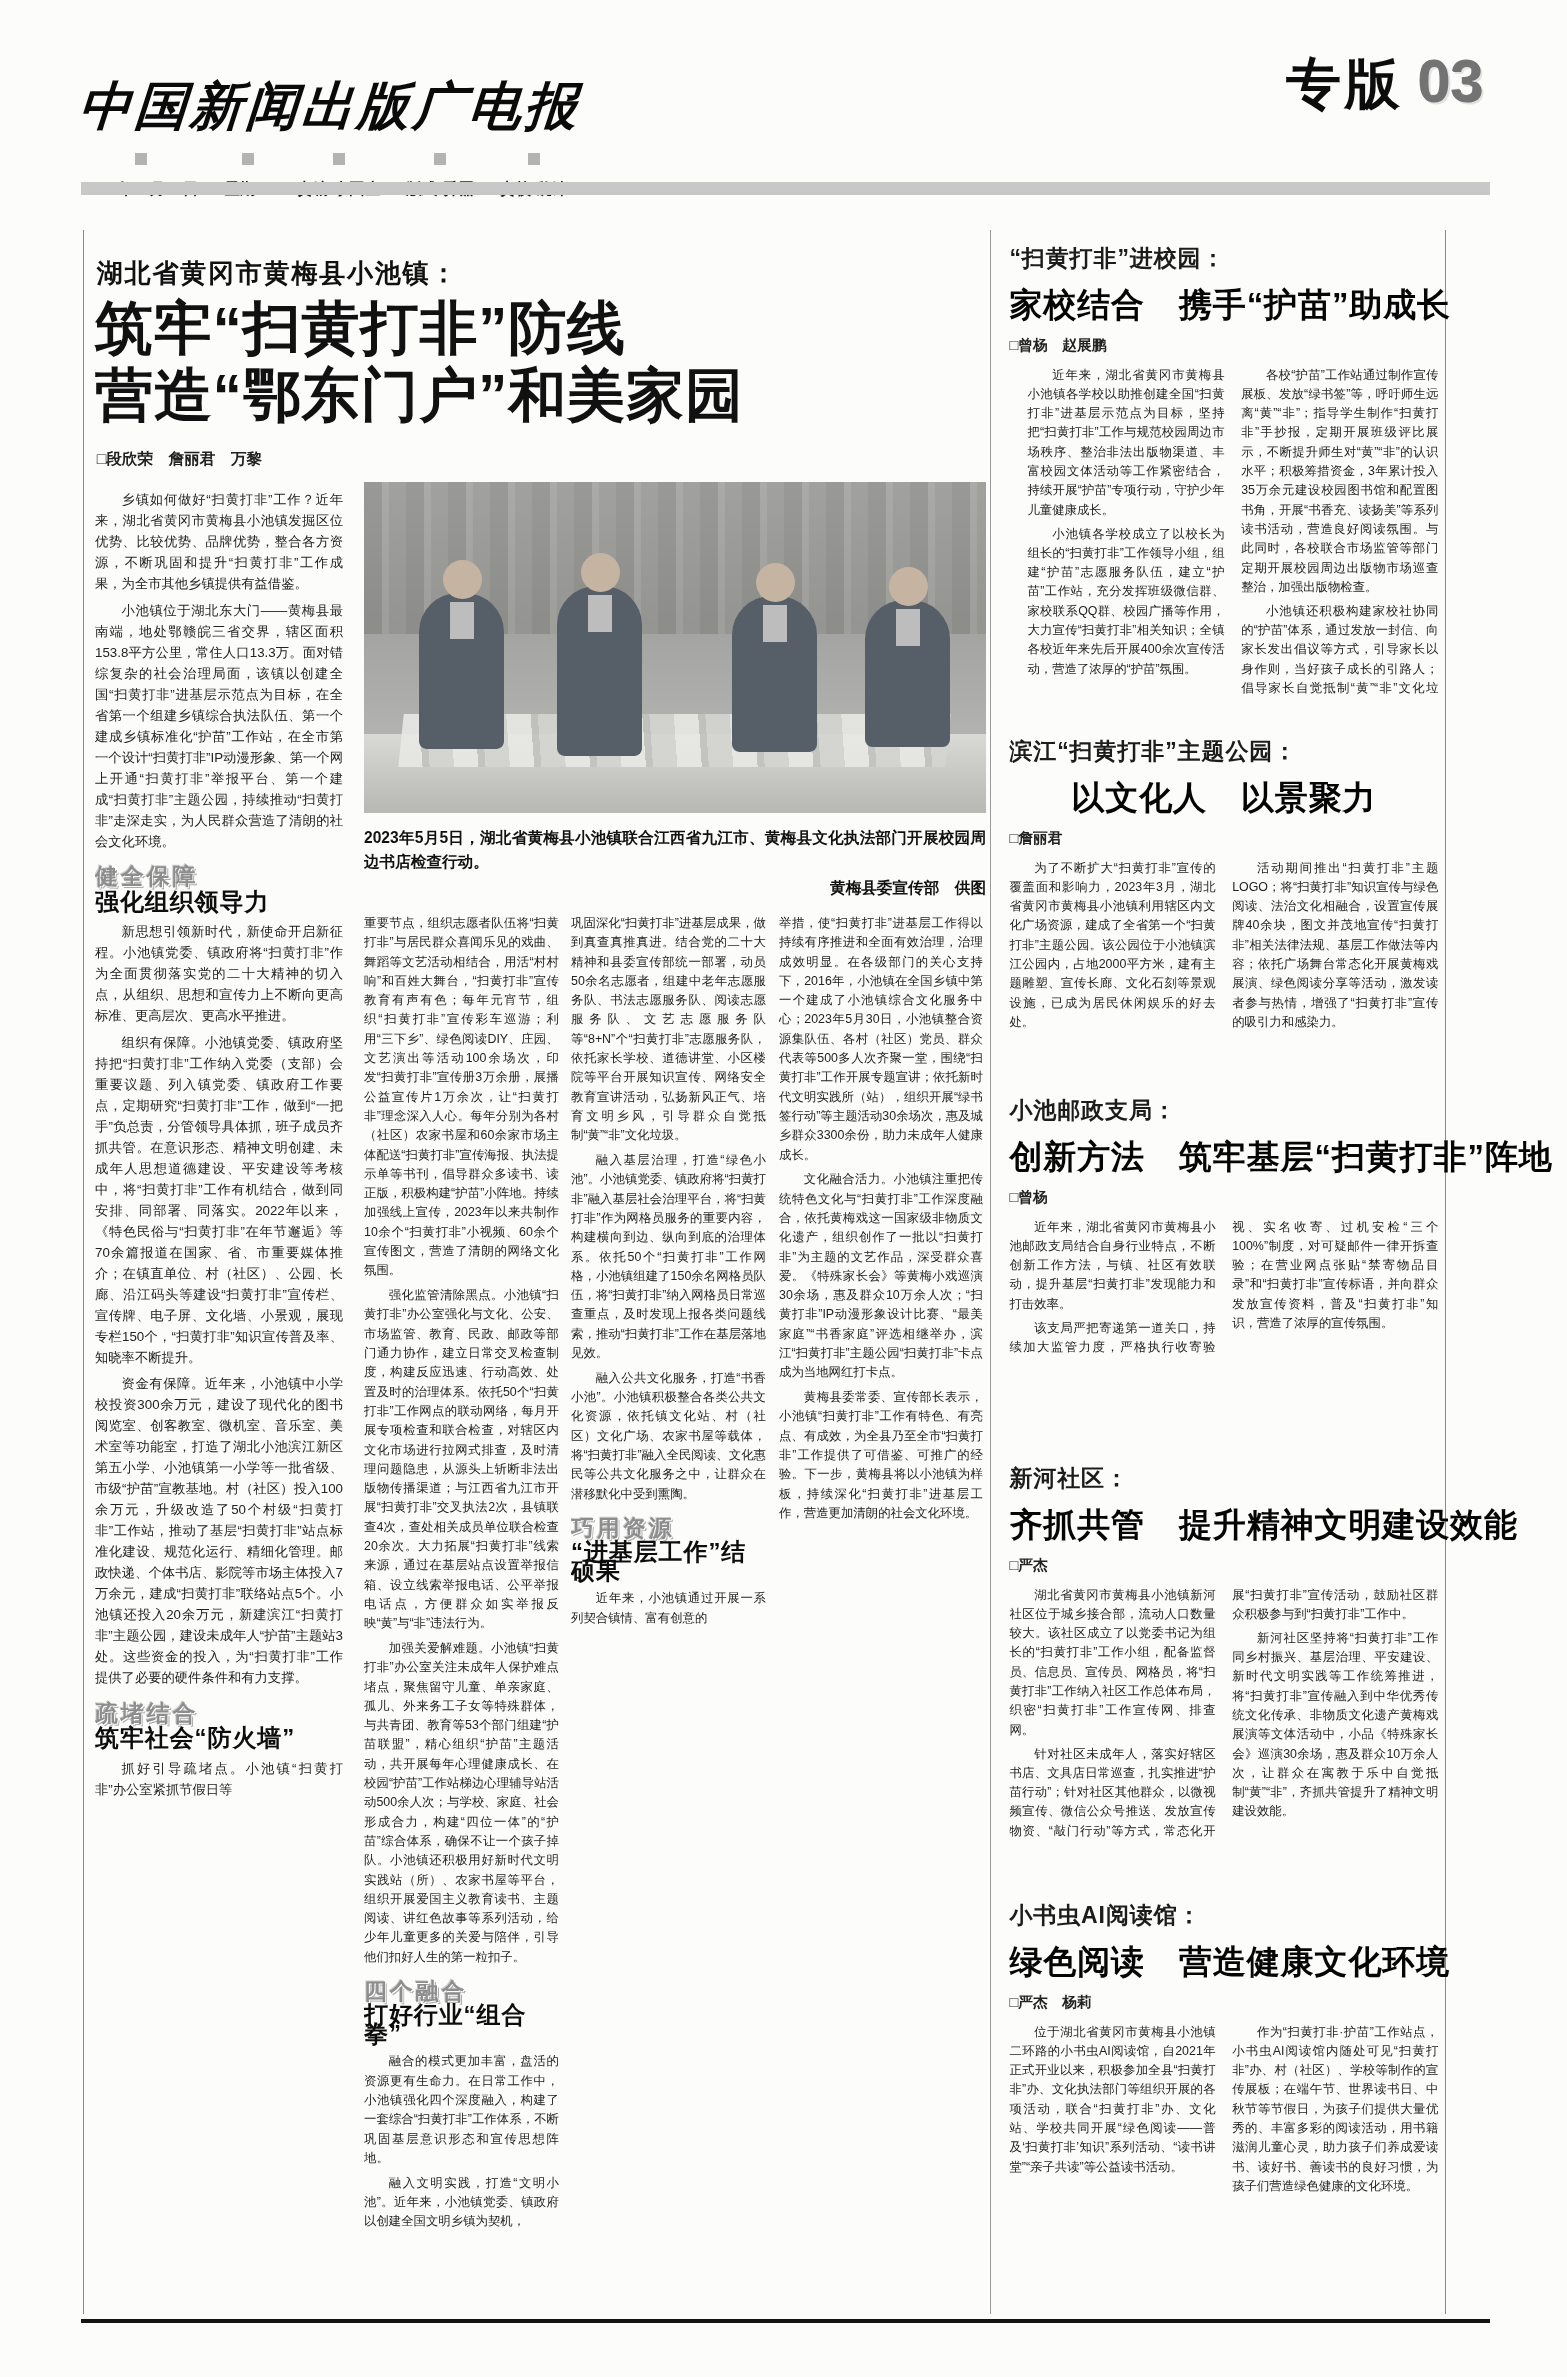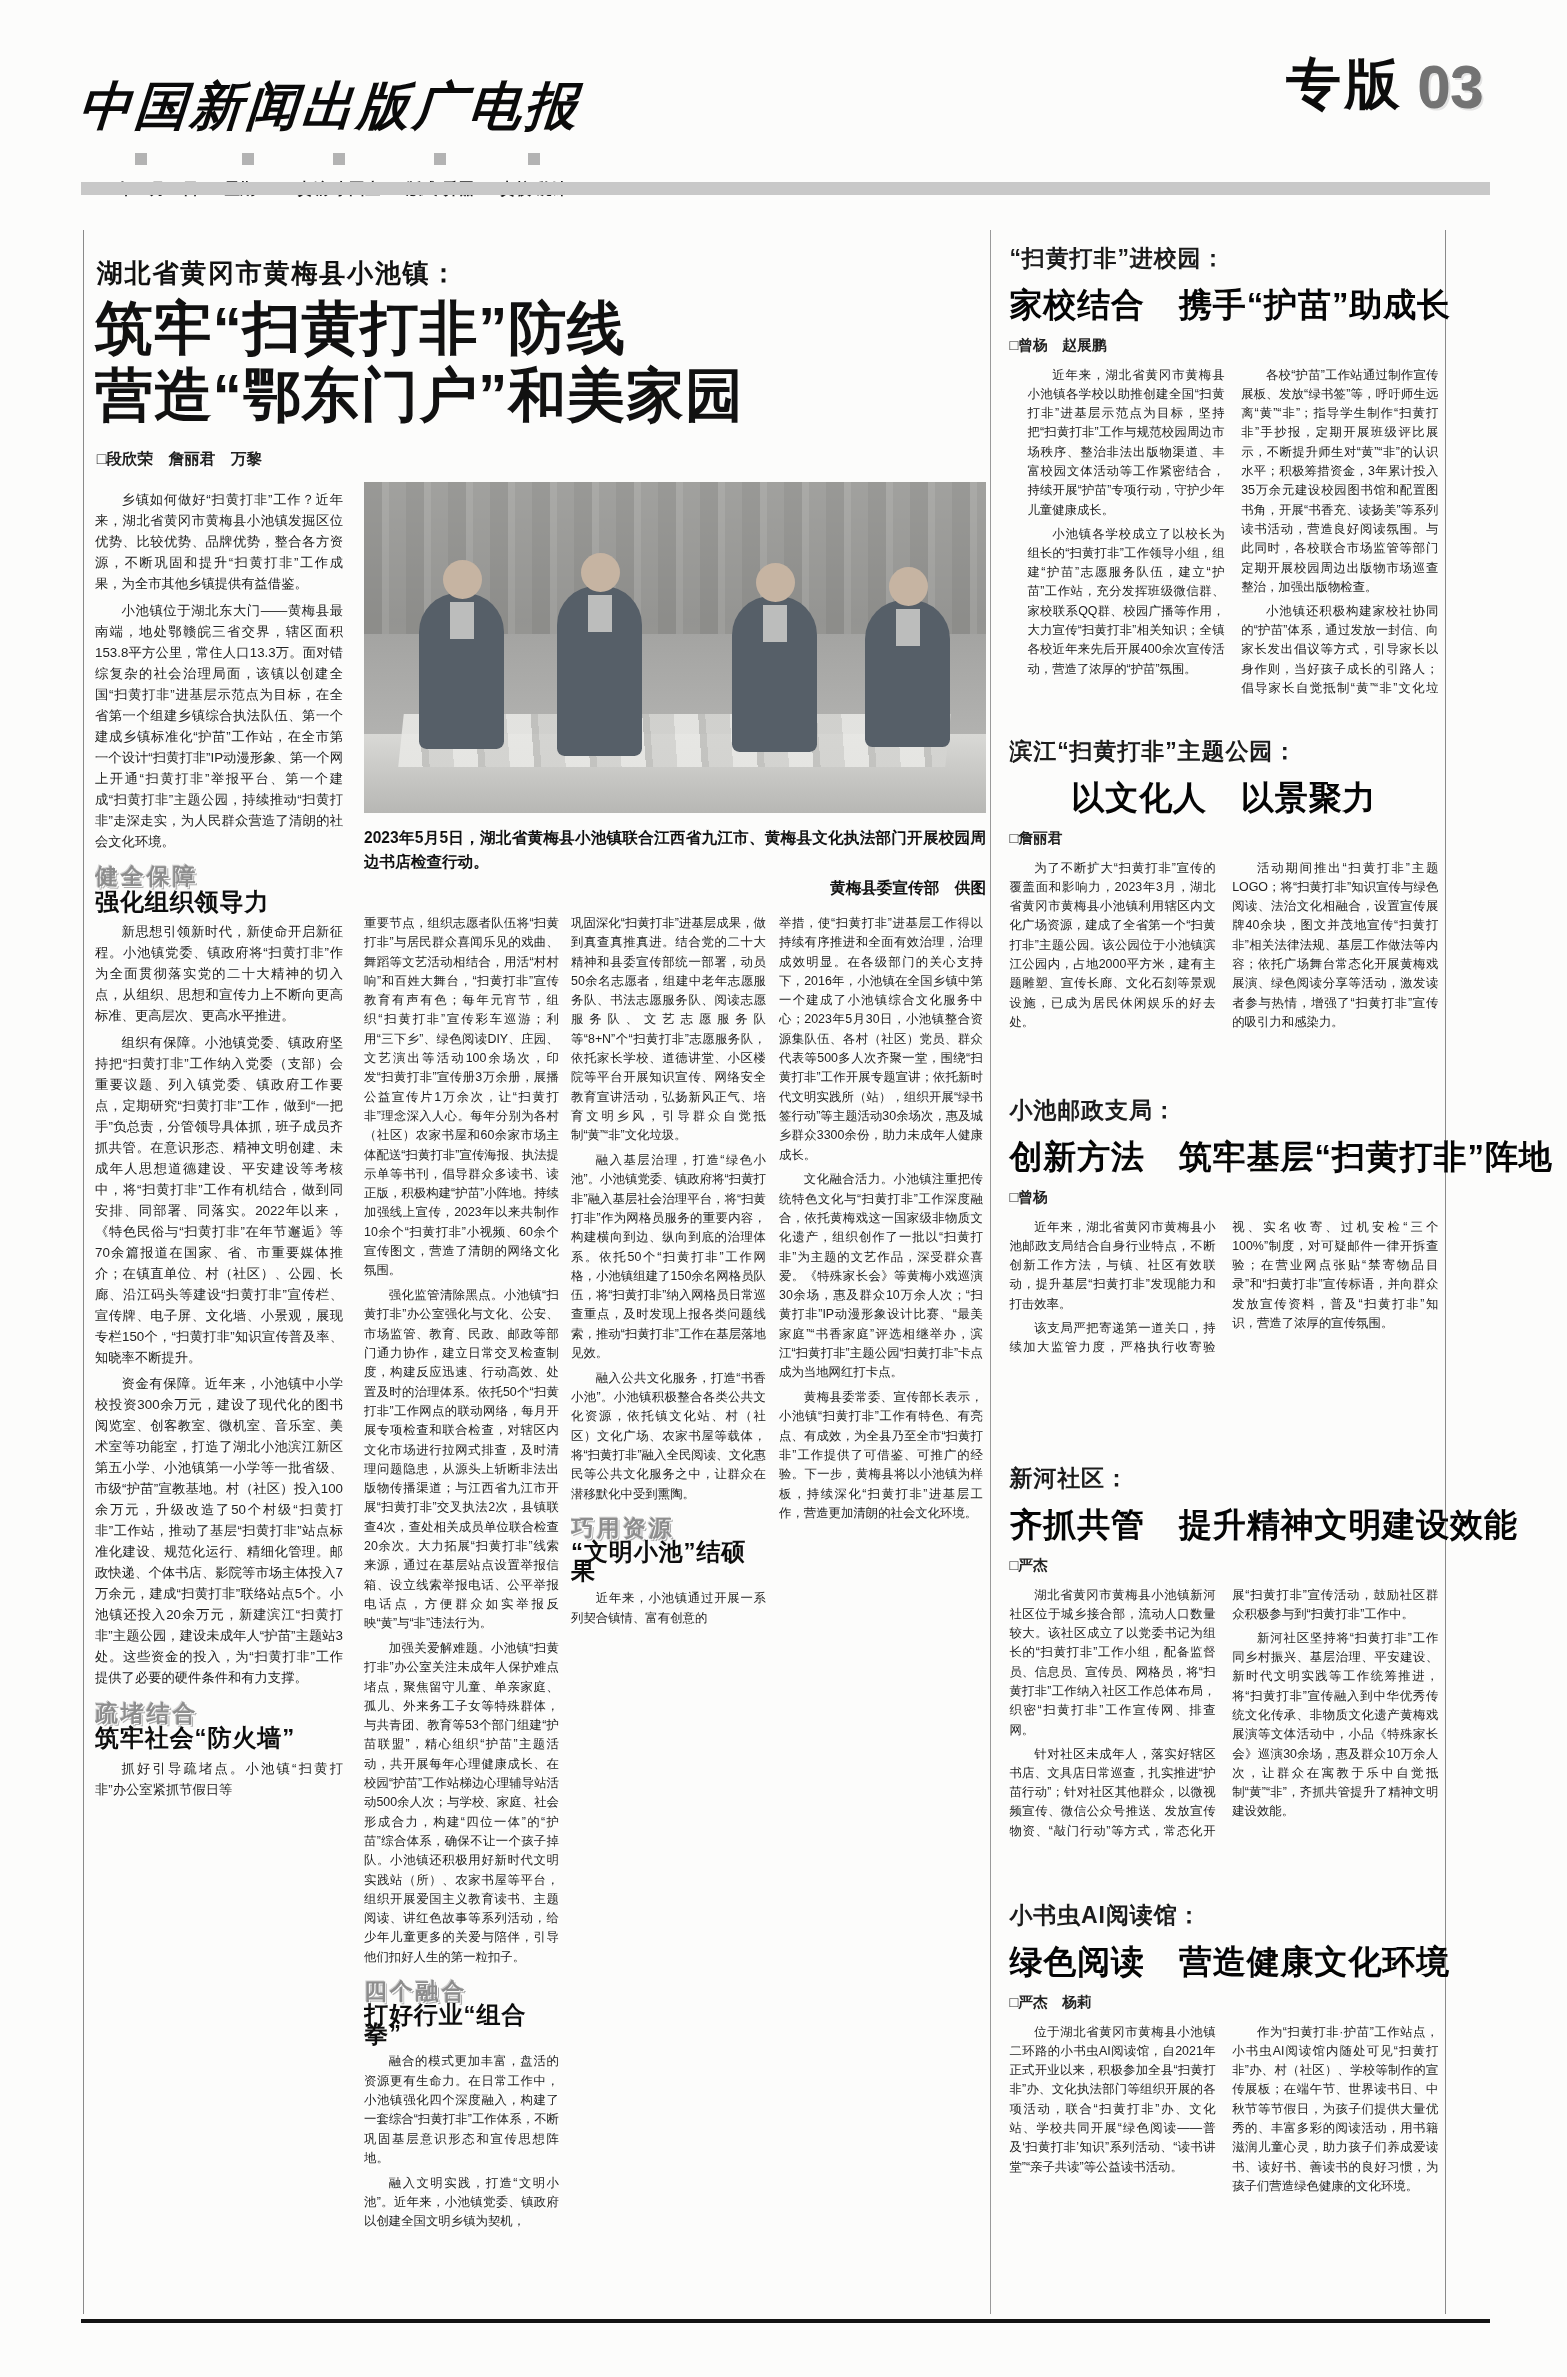--- a/index.html
+++ b/index.html
@@ -14,21 +14,21 @@
     position:absolute;left:79px;top:72px;
     font-family:"DejaVu Serif",serif;
     font-size:52px;font-weight:bold;font-style:italic;
     letter-spacing:3.7px;color:#0a0a0a;transform:skewX(-4deg);
     white-space:nowrap;
   }
   .dateline{position:absolute;left:83px;top:153px;display:flex;gap:26px;font-size:15.6px;color:#1a1a1a;white-space:nowrap;}
   .dl-item{display:flex;align-items:center;gap:14px;font-weight:bold;flex-direction:column;}
   .sq{width:12px;height:12px;background:#b3b3b3;display:inline-block;}
   .graybar{position:absolute;left:81px;top:182px;width:1409px;height:13px;background:#c8c8c8;}
-  .pageinfo{position:absolute;left:1286px;top:48px;display:flex;align-items:flex-end;gap:14.7px;white-space:nowrap;}
+  .pageinfo{position:absolute;left:1286px;top:48px;display:flex;align-items:flex-start;gap:14.7px;white-space:nowrap;}
   .pi-label{font-size:55px;font-weight:900;color:#0c0c0c;letter-spacing:3.7px;}
   .pi-num{font-size:59px;font-weight:900;color:#737373;text-shadow:1.8px 1.8px 0 #e3e3e3,-0.9px -0.9px 0 #777;}
   
   .content{
     position:absolute;left:83px;top:230px;width:1361px;height:2084px;
     border-left:0.9px solid #8a8a8a;border-right:0.9px solid #8a8a8a;
   }
   .bottomrule{position:absolute;left:81px;top:2319px;width:1409px;height:3.7px;background:#141414;}
   
   .main-region{position:absolute;left:11px;top:0;width:888px;height:2084px;}
@@ -170,21 +170,21 @@
       <p>融合的模式更加丰富，盘活的资源更有生命力。在日常工作中，小池镇强化四个深度融入，构建了一套综合“扫黄打非”工作体系，不断巩固基层意识形态和宣传思想阵地。</p>
       <p>融入文明实践，打造“文明小池”。近年来，小池镇党委、镇政府以创建全国文明乡镇为契机，</p>
     </div>
 
     <div class="lowcol c3 bodytext">
       <p class="noindent">巩固深化“扫黄打非”进基层成果，做到真查真推真进。结合党的二十大精神和县委宣传部统一部署，动员50余名志愿者，组建中老年志愿服务队、书法志愿服务队、阅读志愿服务队、文艺志愿服务队等“8+N”个“扫黄打非”志愿服务队，依托家长学校、道德讲堂、小区楼院等平台开展知识宣传、网络安全教育宣讲活动，弘扬新风正气、培育文明乡风，引导群众自觉抵制“黄”“非”文化垃圾。</p>
       <p>融入基层治理，打造“绿色小池”。小池镇党委、镇政府将“扫黄打非”融入基层社会治理平台，将“扫黄打非”作为网格员服务的重要内容，构建横向到边、纵向到底的治理体系。依托50个“扫黄打非”工作网格，小池镇组建了150余名网格员队伍，将“扫黄打非”纳入网格员日常巡查重点，及时发现上报各类问题线索，推动“扫黄打非”工作在基层落地见效。</p>
       <p>融入公共文化服务，打造“书香小池”。小池镇积极整合各类公共文化资源，依托镇文化站、村（社区）文化广场、农家书屋等载体，将“扫黄打非”融入全民阅读、文化惠民等公共文化服务之中，让群众在潜移默化中受到熏陶。</p>
       <div class="subhead">
         <div class="sh-art">巧用资源</div>
-        <div class="sh-sub">“文明小池”结硕果</div>
+        <div class="sh-sub">“进基层工作”结硕果</div>
       </div>
       <p>近年来，小池镇通过开展一系列契合镇情、富有创意的</p>
     </div>
 
     <div class="lowcol c4 bodytext">
       <p class="noindent">举措，使“扫黄打非”进基层工作得以持续有序推进和全面有效治理，治理成效明显。在各级部门的关心支持下，2016年，小池镇在全国乡镇中第一个建成了小池镇综合文化服务中心；2023年5月30日，小池镇整合资源集队伍、各村（社区）党员、群众代表等500多人次齐聚一堂，围绕“扫黄打非”工作开展专题宣讲；依托新时代文明实践所（站），组织开展“绿书签行动”等主题活动30余场次，惠及城乡群众3300余份，助力未成年人健康成长。</p>
       <p>文化融合活力。小池镇注重把传统特色文化与“扫黄打非”工作深度融合，依托黄梅戏这一国家级非物质文化遗产，组织创作了一批以“扫黄打非”为主题的文艺作品，深受群众喜爱。《特殊家长会》等黄梅小戏巡演30余场，惠及群众10万余人次；“扫黄打非”IP动漫形象设计比赛、“最美家庭”“书香家庭”评选相继举办，滨江“扫黄打非”主题公园“扫黄打非”卡点成为当地网红打卡点。</p>
       <p>黄梅县委常委、宣传部长表示，小池镇“扫黄打非”工作有特色、有亮点、有成效，为全县乃至全市“扫黄打非”工作提供了可借鉴、可推广的经验。下一步，黄梅县将以小池镇为样板，持续深化“扫黄打非”进基层工作，营造更加清朗的社会文化环境。</p>
     </div>
   </div>

